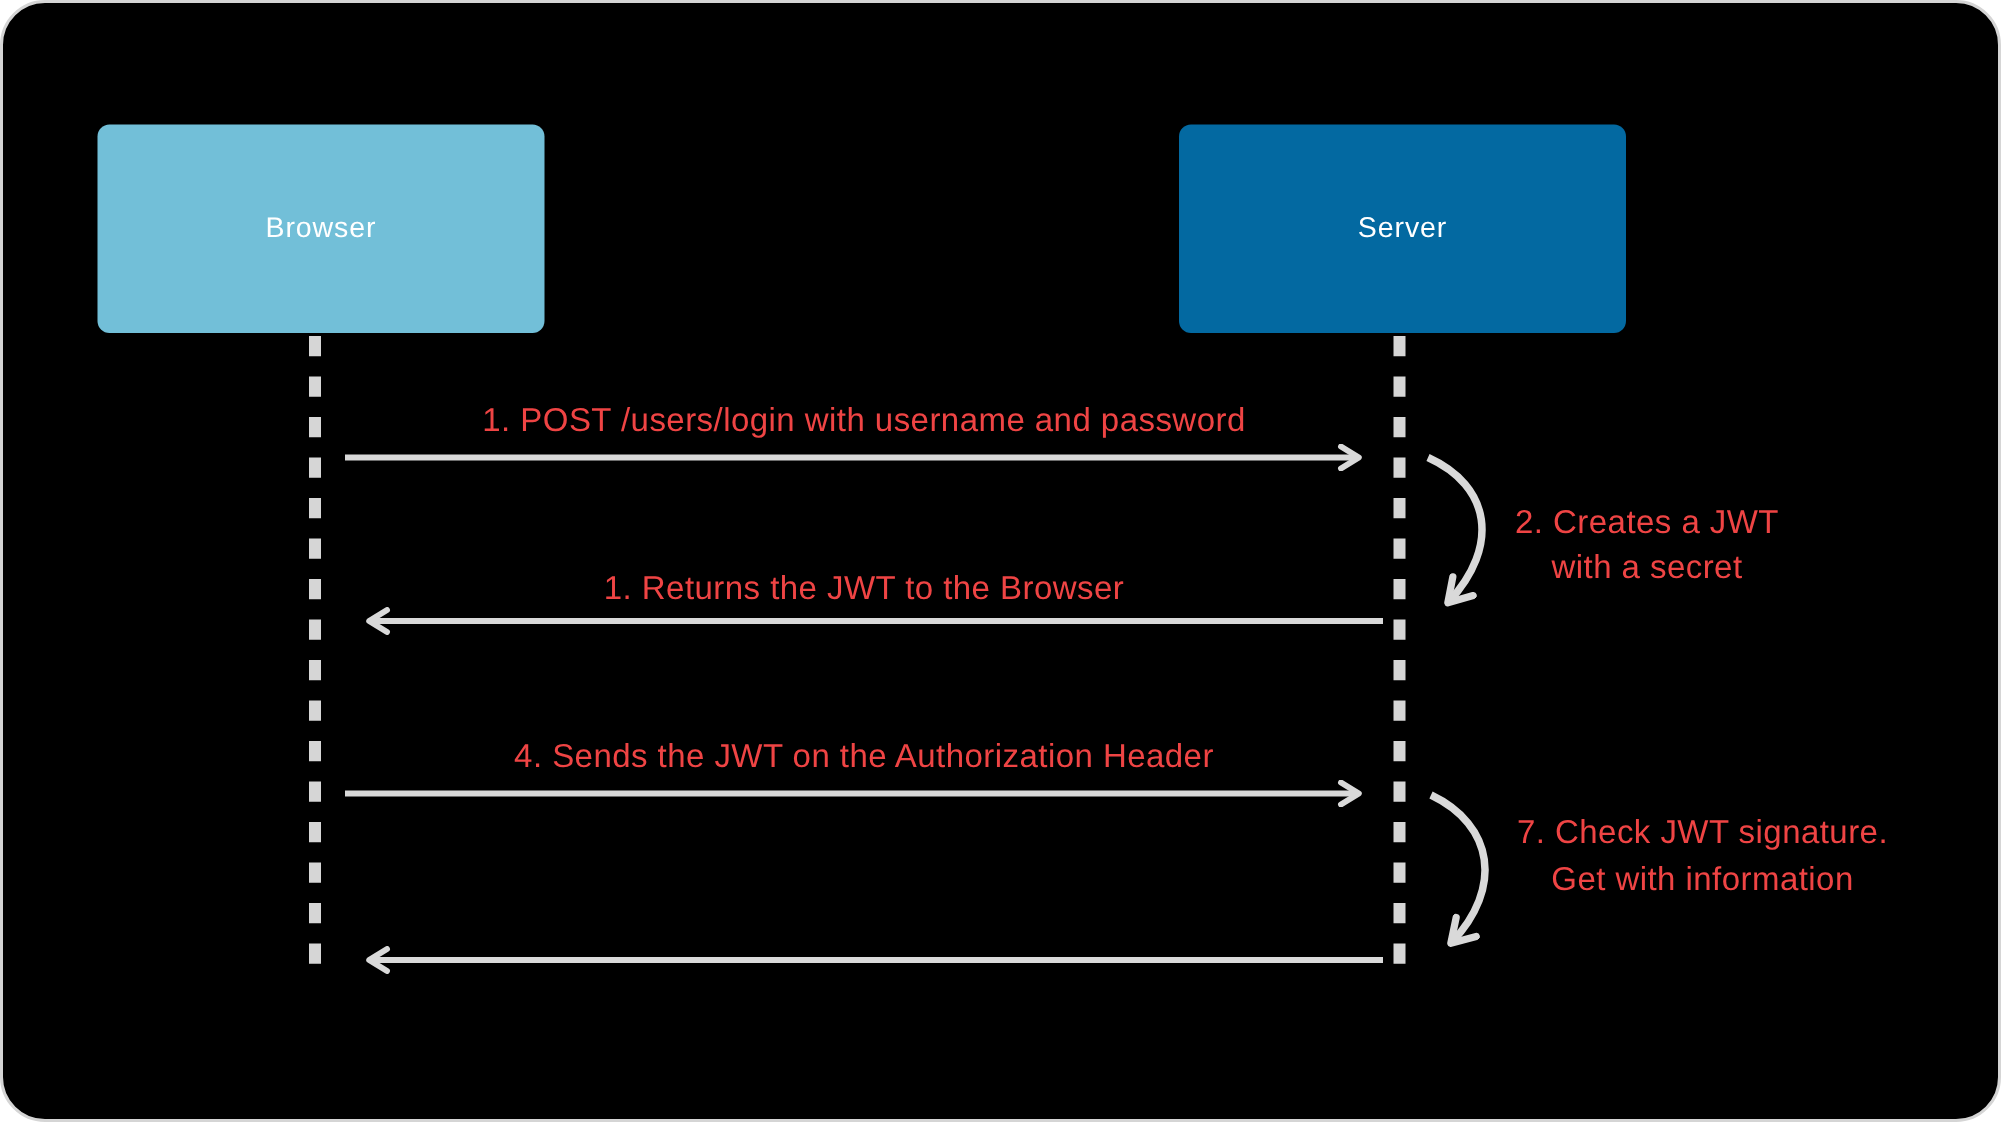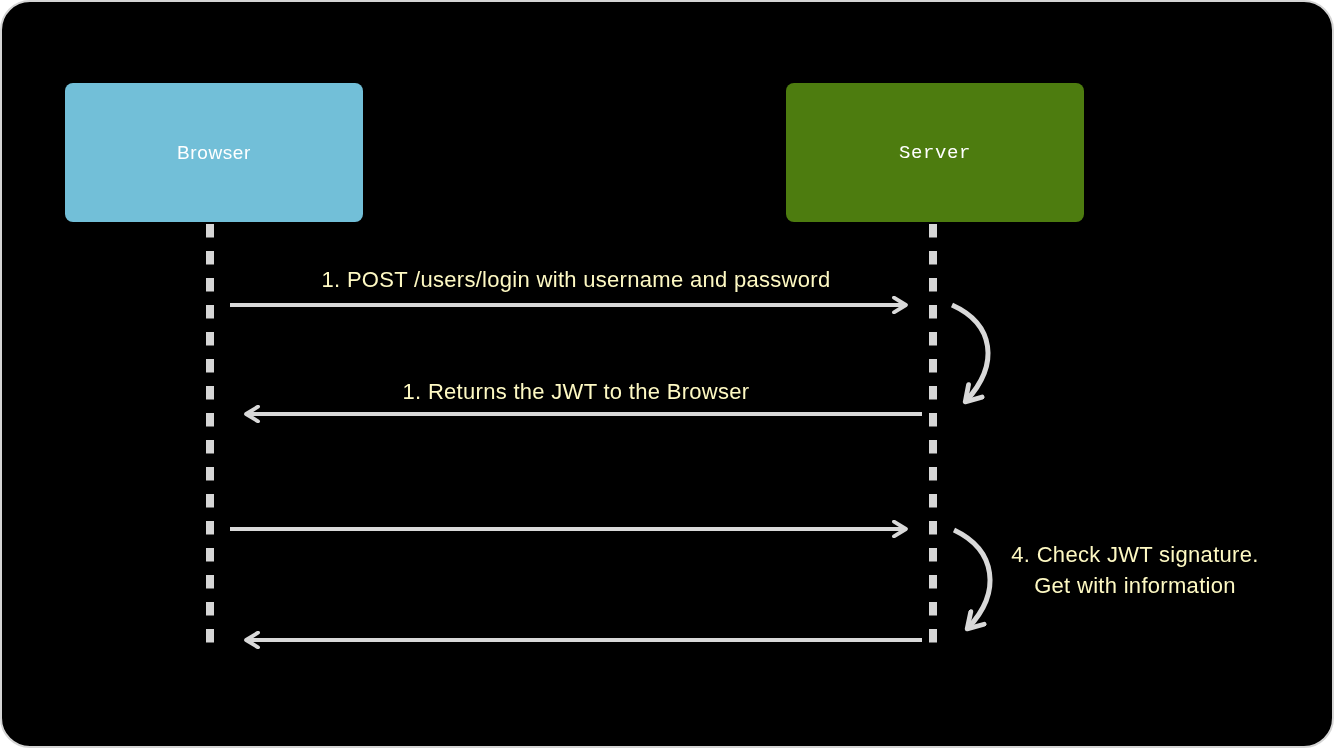--- a/index.html
+++ b/index.html
@@ -25,36 +25,36 @@
     position: absolute;
     top: 81px;
     width: 298px;
     height: 139px;
     border-radius: 8px;
     display: flex;
     align-items: center;
     justify-content: center;
   }
   .actor-box.browser { left: 63px;  background: #72BFD8; }
-  .actor-box.server  { left: 784px; background: #4d7c0f; font-family: Liberation Mono, monospace; }
+  .actor-box.server  { left: 784px; background: #0369a1; }
   .actor-label {
     color: #ffffff;
     font-size: 19px;
     letter-spacing: 0.6px;
     font-weight: 400;
   }
   svg.wires {
     position: absolute;
     left: 0; top: 0;
     width: 1334px;
     height: 748px;
   }
   .msg-label {
     position: absolute;
-    color: #fef9c3;
+    color: #ef4444;
     font-size: 22px;
     letter-spacing: 0.3px;
     text-align: center;
     line-height: 26px;
   }
   .msg-label .ln { display: block; }
   .m1 { left: 230px; width: 688px; top: 265px; }
   .m3 { left: 230px; width: 688px; top: 377px; }
   .m4 { left: 230px; width: 688px; top: 489px; }
   .m6 { left: 230px; width: 688px; top: 600px; }
@@ -91,23 +91,28 @@
 
   <div class="actor-box browser">
     <span class="actor-label">Browser</span>
   </div>
   <div class="actor-box server">
     <span class="actor-label">Server</span>
   </div>
 
   <div class="msg-label m1">1. POST /users/login with username and password</div>
 
+  <div class="msg-label m2">
+    <span class="ln">2. Creates a JWT</span>
+    <span class="ln">with a secret</span>
+  </div>
 
   <div class="msg-label m3">1. Returns the JWT to the Browser</div>
 
+  <div class="msg-label m4">4. Sends the JWT on the Authorization Header</div>
 
   <div class="msg-label m5">
-    <span class="ln">4. Check JWT signature.</span>
+    <span class="ln">7. Check JWT signature.</span>
     <span class="ln">Get with information</span>
   </div>
 
 
 </div>
 
 </body></html>

